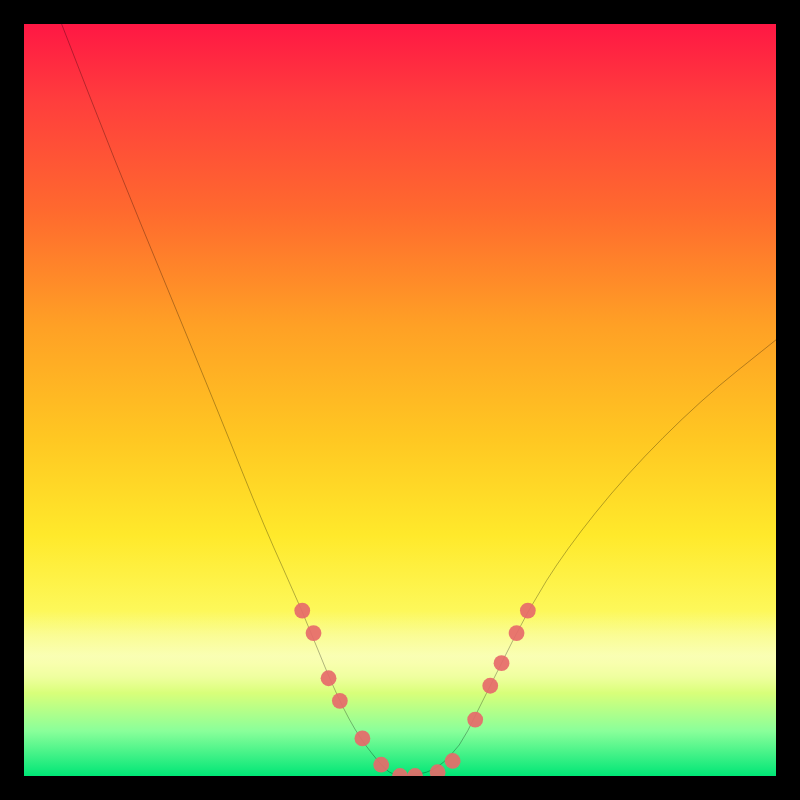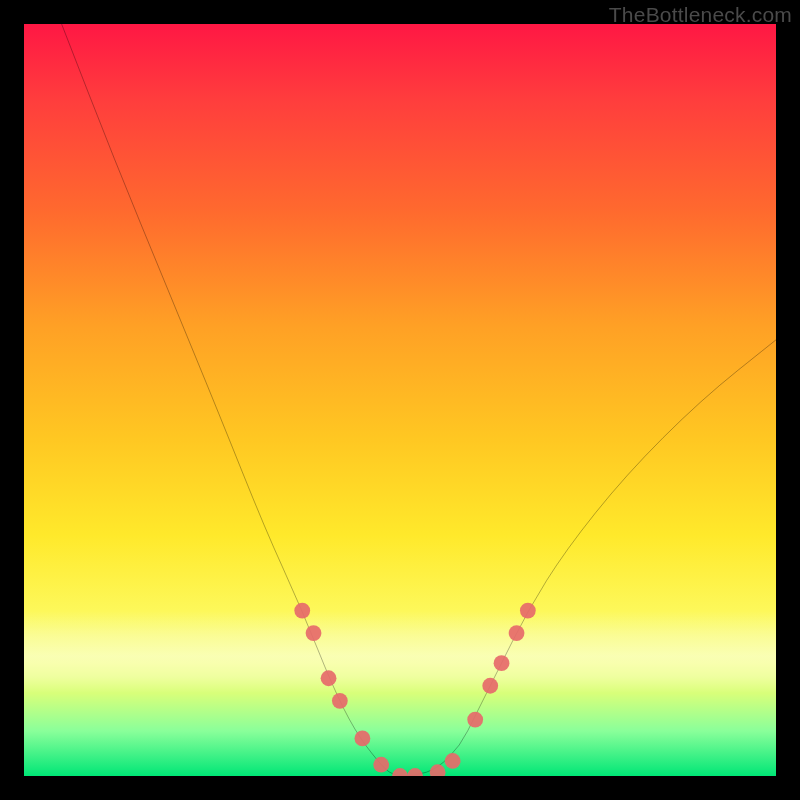--- a/index.html
+++ b/index.html
@@ -92,14 +92,13 @@
           <circle cx="55" cy="99.5" r="1.05" fill="#e66a6a" fill-opacity="0.92"></circle>
           <circle cx="57" cy="98" r="1.05" fill="#e66a6a" fill-opacity="0.92"></circle>
           <circle cx="60" cy="92.5" r="1.05" fill="#e66a6a" fill-opacity="0.92"></circle>
           <circle cx="62" cy="88" r="1.05" fill="#e66a6a" fill-opacity="0.92"></circle>
           <circle cx="63.5" cy="85" r="1.05" fill="#e66a6a" fill-opacity="0.92"></circle>
           <circle cx="65.5" cy="81" r="1.05" fill="#e66a6a" fill-opacity="0.92"></circle>
           <circle cx="67" cy="78" r="1.05" fill="#e66a6a" fill-opacity="0.92"></circle>
         </g>
     </svg>
   </div>
-  <div class="watermark">TheBottleneck.com</div>
 </div>
 
 </body></html>

